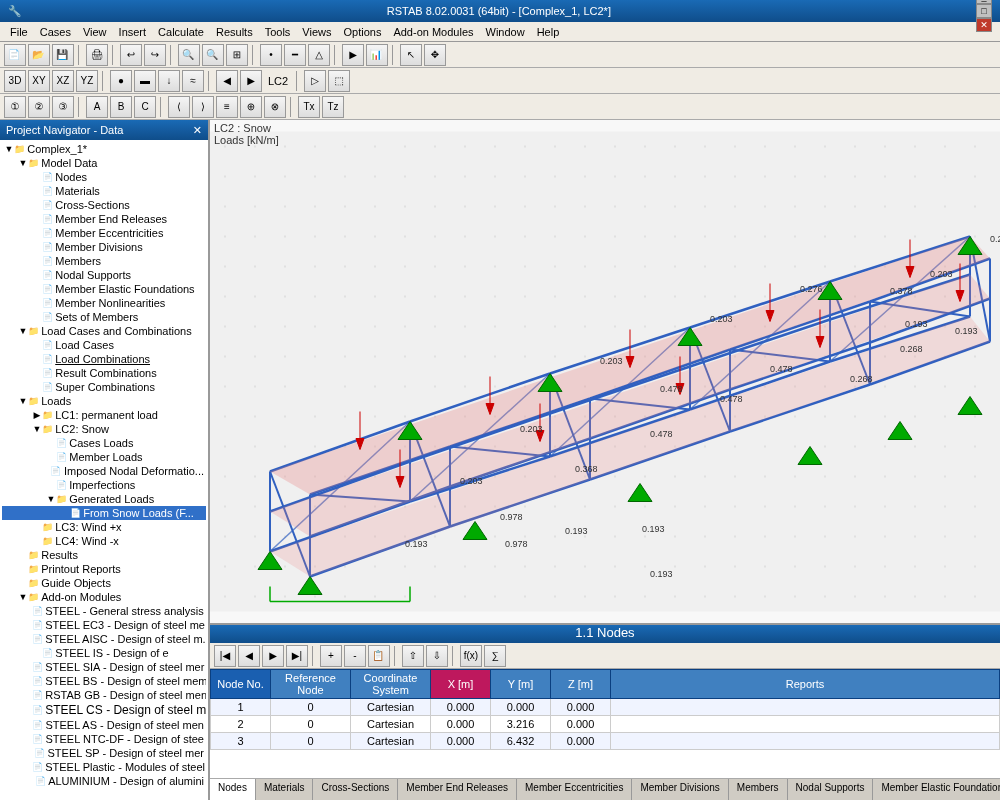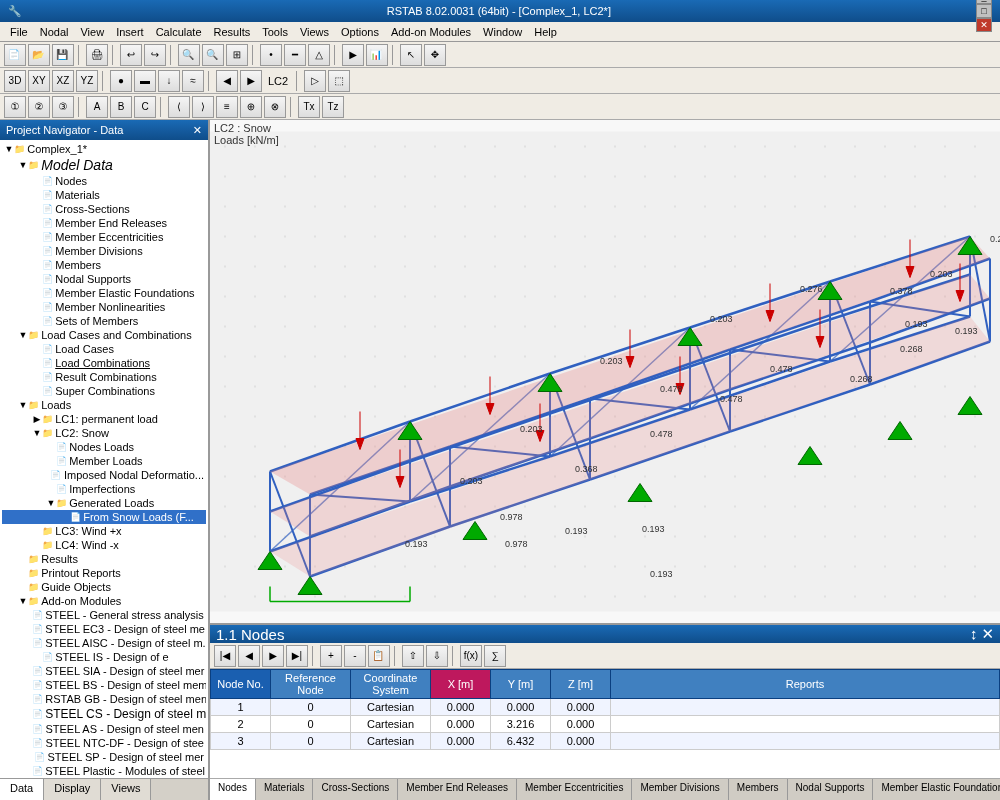--- a/index.html
+++ b/index.html
@@ -170,22 +170,23 @@
       background: #f0ece4;
     }
 
     #bottom-header {
       background: linear-gradient(to bottom, #1a6ab5, #0f4d8a);
       color: white;
       height: 18px;
       display: flex;
       align-items: center;
       padding: 0 6px;
-      font-size: 15px;
+      font-size: 13px;
       justify-content: space-between;
+      flex-direction: column;
     }
 
     #bottom-toolbar {
       height: 26px;
       background: #f0ece4;
       border-bottom: 1px solid #aaa;
       display: flex;
       align-items: center;
       padding: 2px 4px;
       gap: 2px;
@@ -249,21 +250,21 @@
   <span id="title-text">RSTAB 8.02.0031 (64bit) - [Complex_1, LC2*]</span>
   <div id="title-controls">
     <div class="title-btn">_</div>
     <div class="title-btn">□</div>
     <div class="title-btn close">✕</div>
   </div>
 </div>
 
 <div id="menu-bar">
   <span class="menu-item">File</span>
-  <span class="menu-item">Nodal</span>
+  <span class="menu-item">Cases</span>
   <span class="menu-item">View</span>
   <span class="menu-item">Insert</span>
   <span class="menu-item">Calculate</span>
   <span class="menu-item">Results</span>
   <span class="menu-item">Tools</span>
   <span class="menu-item">Views</span>
   <span class="menu-item">Options</span>
   <span class="menu-item">Add-on Modules</span>
   <span class="menu-item">Window</span>
   <span class="menu-item">Help</span>
@@ -344,21 +345,21 @@
     <div class="tree-item">
           <span class="tree-indent" style="padding-left: 0px;"></span>
           <span class="expand-icon">▼</span>
           <span class="tree-icon" style="color: rgb(232, 160, 32);">📁</span>
           <span style="font-size: 11px;">Complex_1*</span>
         </div>
         <div class="tree-item">
           <span class="tree-indent" style="padding-left: 14px;"></span>
           <span class="expand-icon">▼</span>
           <span class="tree-icon" style="color: rgb(232, 160, 32);">📁</span>
-          <span style="font-size: 14px; font-style: italic;">Model Data</span>
+          <span style="font-size: 11px;">Model Data</span>
         </div>
         <div class="tree-item">
           <span class="tree-indent" style="padding-left: 28px;"></span>
           <span class="expand-icon"> </span>
           <span class="tree-icon" style="color: rgb(64, 128, 208);">📄</span>
           <span style="font-size: 11px;">Nodes</span>
         </div>
         <div class="tree-item">
           <span class="tree-indent" style="padding-left: 28px;"></span>
           <span class="expand-icon"> </span>
@@ -464,21 +465,21 @@
         <div class="tree-item">
           <span class="tree-indent" style="padding-left: 28px;"></span>
           <span class="expand-icon">▼</span>
           <span class="tree-icon" style="color: rgb(232, 160, 32);">📁</span>
           <span style="font-size: 11px;">LC2: Snow</span>
         </div>
         <div class="tree-item">
           <span class="tree-indent" style="padding-left: 42px;"></span>
           <span class="expand-icon"> </span>
           <span class="tree-icon" style="color: rgb(64, 128, 208);">📄</span>
-          <span style="font-size: 11px;">Nodes Loads</span>
+          <span style="font-size: 11px;">Cases Loads</span>
         </div>
         <div class="tree-item">
           <span class="tree-indent" style="padding-left: 42px;"></span>
           <span class="expand-icon"> </span>
           <span class="tree-icon" style="color: rgb(64, 128, 208);">📄</span>
           <span style="font-size: 11px;">Member Loads</span>
         </div>
         <div class="tree-item">
           <span class="tree-indent" style="padding-left: 42px;"></span>
           <span class="expand-icon"> </span>
@@ -611,25 +612,20 @@
           <span class="tree-icon" style="color: rgb(64, 128, 208);">📄</span>
           <span style="font-size: 11px;">STEEL Plastic - Modules of steel r</span>
         </div>
         <div class="tree-item">
           <span class="tree-indent" style="padding-left: 28px;"></span>
           <span class="expand-icon"> </span>
           <span class="tree-icon" style="color: rgb(64, 128, 208);">📄</span>
           <span style="font-size: 11px;">ALUMINIUM - Design of alumini</span>
         </div>
       </div>
-    <div id="nav-tabs">
-      <div class="nav-tab active">Data</div>
-      <div class="nav-tab">Display</div>
-      <div class="nav-tab">Views</div>
-    </div>
   </div>
 
   <div id="right-area">
 
     <div id="view-3d">
       <div id="view-label">LC2 : Snow<br>Loads [kN/m]</div>
       <svg id="structure-svg" viewBox="0 0 790 480" preserveAspectRatio="xMidYMid meet">
 
         <rect width="790" height="480" fill="#f0f0f0"></rect>
 

